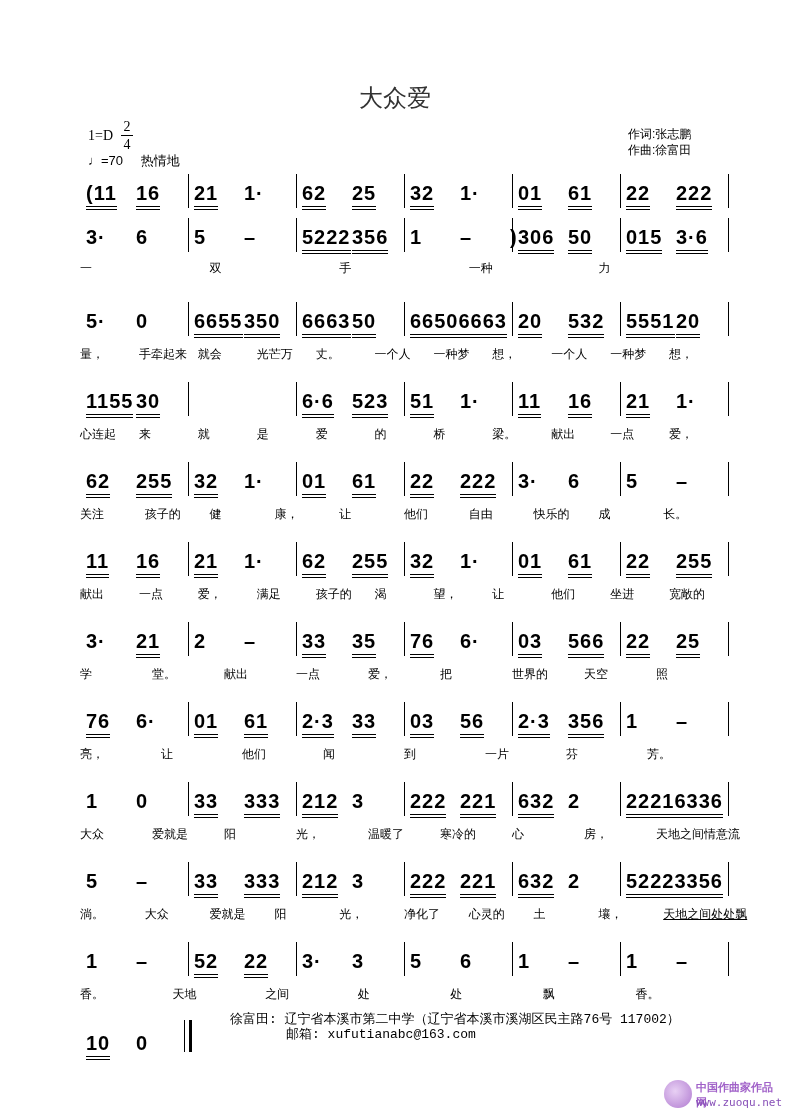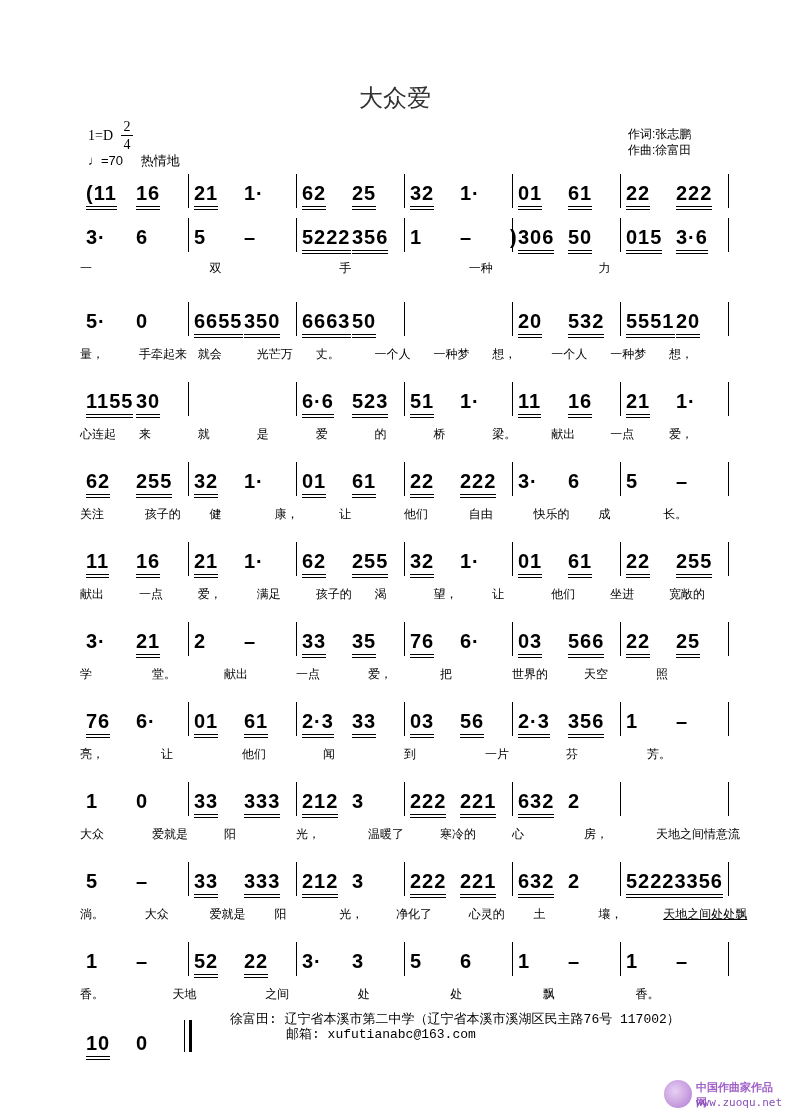--- a/index.html
+++ b/index.html
@@ -126,20 +126,23 @@
         <span class="note" style="left: 50px;">0</span>
       </div>
       <div class="m" style="left: 114px; width: 100px;">
         <span class="note ul2" style="left: 0px;">6655</span>
         <span class="note ul2" style="left: 50px;">350</span>
       </div>
       <div class="m" style="left: 222px; width: 100px;">
         <span class="note ul2" style="left: 0px;">6663</span>
         <span class="note ul2" style="left: 50px;">50</span>
       </div>
+      <div class="m" style="left: 330px; width: 100px;">
+        <span class="note ul2" style="left: 0px;">66506663</span>
+      </div>
       <div class="m" style="left: 438px; width: 100px;">
         <span class="note ul2" style="left: 0px;">20</span>
         <span class="note ul2" style="left: 50px;">532</span>
       </div>
       <div class="m" style="left: 546px; width: 100px;">
         <span class="note ul2" style="left: 0px;">5551</span>
         <span class="note ul2" style="left: 50px;">20</span>
       </div>
       <span class="lyr" style="top: 46px; left: 0px;">量，</span>
       <span class="lyr" style="top: 46px; left: 58.9091px;">手牵起来</span>
@@ -378,20 +381,23 @@
         <span class="note" style="left: 50px;">3</span>
       </div>
       <div class="m" style="left: 330px; width: 100px;">
         <span class="note ul2" style="left: 0px;">222</span>
         <span class="note ul2" style="left: 50px;">221</span>
       </div>
       <div class="m" style="left: 438px; width: 100px;">
         <span class="note ul2" style="left: 0px;">632</span>
         <span class="note" style="left: 50px;">2</span>
       </div>
+      <div class="m" style="left: 546px; width: 100px;">
+        <span class="note ul2" style="left: 0px;">22216336</span>
+      </div>
       <span class="lyr" style="top: 46px; left: 0px;">大众</span>
       <span class="lyr" style="top: 46px; left: 72px;">爱就是</span>
       <span class="lyr" style="top: 46px; left: 144px;">阳</span>
       <span class="lyr" style="top: 46px; left: 216px;">光，</span>
       <span class="lyr" style="top: 46px; left: 288px;">温暖了</span>
       <span class="lyr" style="top: 46px; left: 360px;">寒冷的</span>
       <span class="lyr" style="top: 46px; left: 432px;">心</span>
       <span class="lyr" style="top: 46px; left: 504px;">房，</span>
       <span class="lyr" style="top: 46px; left: 576px;">天地之间情意流</span>
     </div>
@@ -423,21 +429,21 @@
         <span class="note" style="left: 50px;">2</span>
       </div>
       <div class="m" style="left: 546px; width: 100px;">
         <span class="note ul2" style="left: 0px;">52223356</span>
       </div>
       <span class="lyr" style="top: 46px; left: 0px;">淌。</span>
       <span class="lyr" style="top: 46px; left: 64.8px;">大众</span>
       <span class="lyr" style="top: 46px; left: 129.6px;">爱就是</span>
       <span class="lyr" style="top: 46px; left: 194.4px;">阳</span>
       <span class="lyr" style="top: 46px; left: 259.2px;">光，</span>
-      <span class="lyr" style="top: 46px; left: 316px;">净化了</span>
+      <span class="lyr" style="top: 46px; left: 324px;">净化了</span>
       <span class="lyr" style="top: 46px; left: 388.8px;">心灵的</span>
       <span class="lyr" style="top: 46px; left: 453.6px;">土</span>
       <span class="lyr" style="top: 46px; left: 518.4px;">壤，</span>
       <span class="lyr" style="top: 46px; left: 583.2px; text-decoration: underline;">天地之间处处飘</span>
     </div>
     <div class="abs row" style="top: 940px;">
       <div class="bar" style="left: 108px;"></div>
       <div class="bar" style="left: 216px;"></div>
       <div class="bar" style="left: 324px;"></div>
       <div class="bar" style="left: 432px;"></div>

